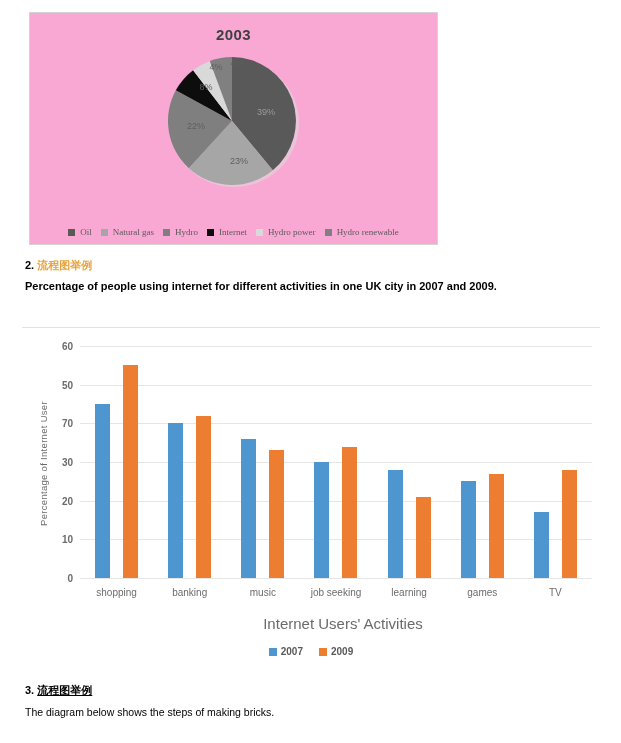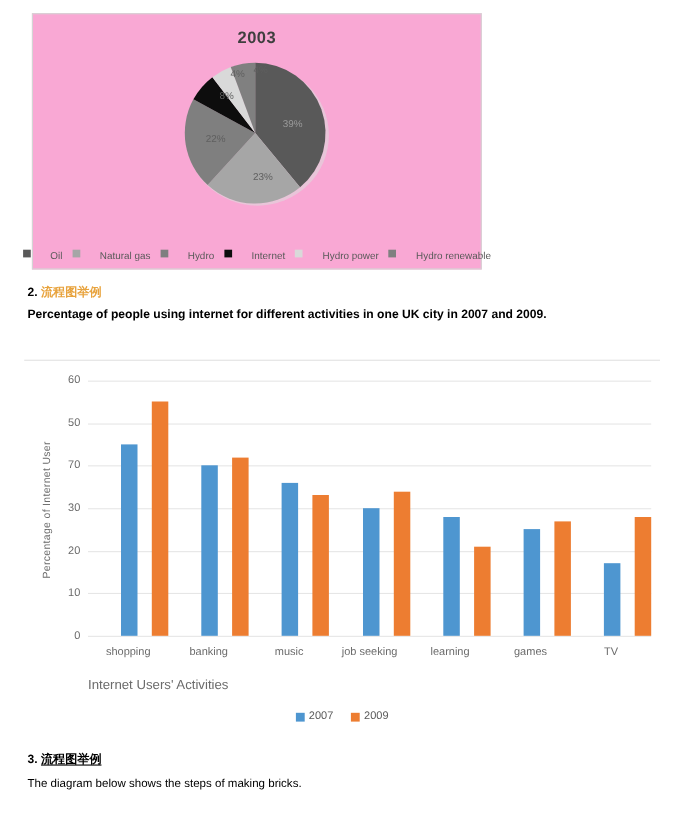--- a/index.html
+++ b/index.html
@@ -48,21 +48,21 @@
   #pie-legend {
     position:absolute;
     bottom:7px; left:0; right:0;
     display:flex;
     justify-content:center;
     align-items:center;
     gap:9px;
     font-size:9px;
     color:#5a5a5a;
   }
-  .legend-item { display:flex; align-items:flex-start; gap:18px; white-space:nowrap; }
+  .legend-item { display:flex; align-items:center; gap:5px; white-space:nowrap;font-family:Liberation Serif, serif; }
   .legend-swatch { width:7px; height:7px; display:inline-block; }
 
   
   .sec-head {
     position:absolute;
     font-size:11px;
     font-weight:bold;
     font-family:"Liberation Sans", sans-serif;
   }
   .sec-num { color:#000; }
@@ -113,64 +113,66 @@
     height:1px; background:#e6e6e6;
   }
   .ytick {
     position:absolute;
     right:100%;
     margin-right:7px;
     transform:translateY(-50%);
     font-size:10px;
     color:#6b6b6b;
     white-space:nowrap;
+    font-weight:bold;
   }
   #bars {
     position:absolute; left:0; right:0; bottom:0; top:0;
     display:flex;
     align-items:flex-end;
   }
   .group {
     flex:1;
     display:flex;
-    justify-content:flex-end;
+    justify-content:center;
     align-items:flex-end;
     gap:13px;
     height:100%;
     position:relative;
     margin-top:30px;
   }
   .bar { width:15px; }
   .bar.s2007 { background:#4E96D0; }
   .bar.s2009 { background:#ED7D31; }
   .xtick {
     position:absolute;
     top:100%; left:0; right:0;
     margin-top:9px;
     text-align:center;
     font-size:10px;
     color:#6b6b6b;
     white-space:nowrap;
   }
   #xlabel {
     position:absolute;
-    left:58px; right:8px;
+    left:72px; right:8px;
     top:287px;
-    text-align:left;
-    font-size:12px;
+    text-align:center;
+    font-size:15px;
     color:#6b6b6b;
   }
   #bar-legend {
     position:absolute;
     left:0; right:0; top:318px;
     display:flex;
     justify-content:center;
     gap:16px;
     font-size:10px;
     color:#5a5a5a;
+    font-weight:bold;
   }
   .blg-item { display:flex; align-items:center; gap:4px; }
   .blg-sw { width:8px; height:8px; display:inline-block; }
 </style>
 </head>
 <body>
 
 <div id="pie-panel">
   <div id="pie-title">2003</div>
 

